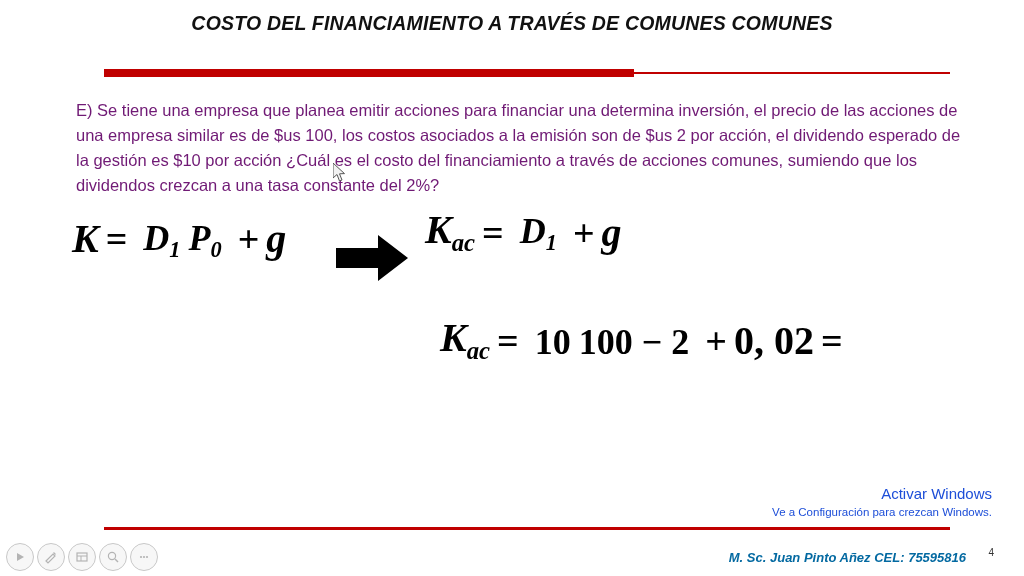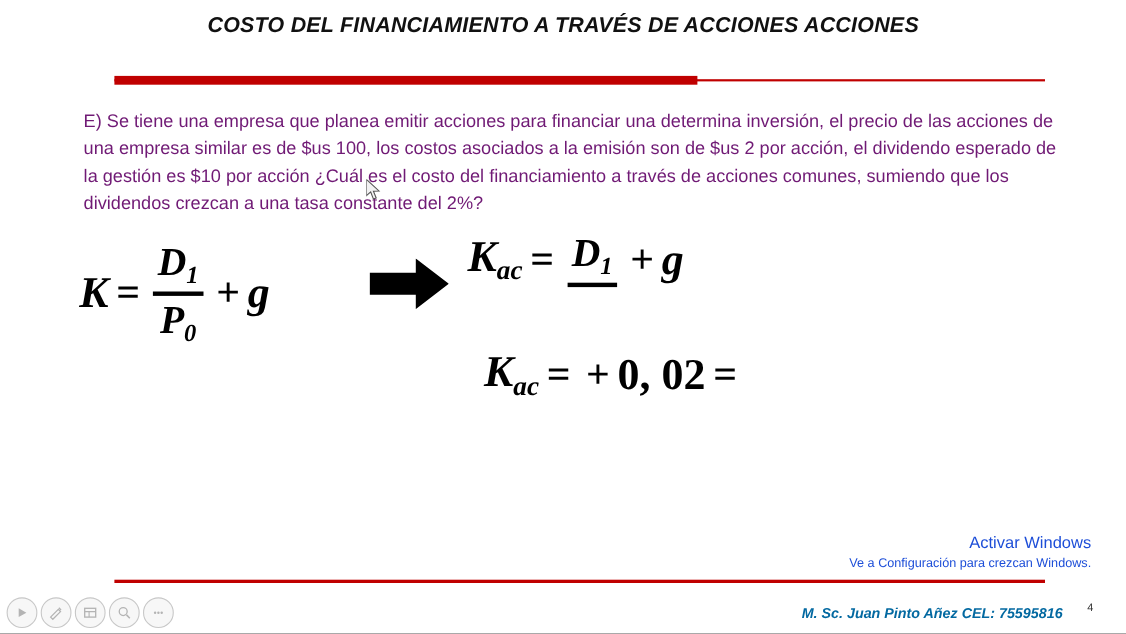--- a/index.html
+++ b/index.html
@@ -109,21 +109,21 @@
     margin: 0 7px;
   }
   .sub {
     font-size: 0.62em;
     vertical-align: -0.32em;
     font-style: italic;
     font-weight: bold;
   }
   .frac {
     display: inline-flex;
-    flex-direction: column;
+    flex-direction: row;
     align-items: center;
     margin: 0 5px;
     position: relative;
     top: 1px;
   }
   .frac .num, .frac .den {
     font-weight: bold;
     font-size: 36px;
     line-height: 1.06;
     padding: 0 4px;
@@ -216,21 +216,21 @@
     top: 163px;
     width: 14px;
     height: 20px;
   }
 </style>
 </head>
 <body>
 
 <div class="slide">
 
-  <div class="title">COSTO DEL FINANCIAMIENTO A TRAVÉS DE ACCIONES ACCIONES</div>
+  <div class="title">COSTO DEL FINANCIAMIENTO A TRAVÉS DE COMUNES COMUNES</div>
 
   <div class="rule-thin"></div>
   <div class="rule-thick"></div>
 
   <div class="para">E) Se tiene una empresa que planea emitir acciones para financiar una determina inversión, el precio de las acciones de una empresa similar es de $us 100, los costos asociados a la emisión son de $us 2 por acción, el dividendo esperado de la gestión es $10 por acción ¿Cuál es el costo del financiamiento a través de acciones comunes, sumiendo que los dividendos crezcan a una tasa constante del 2%?</div>
 
   <div class="math-left">
     <div class="eq">
       <span class="sym">K</span>
       <span class="op">=</span>
@@ -260,20 +260,25 @@
       </span>
       <span class="op">+</span>
       <span class="sym">g</span>
     </div>
   </div>
 
   <div class="math-right-2">
     <div class="eq">
       <span class="sym"><span>K</span><span class="sub">ac</span></span>
       <span class="op">=</span>
+      <span class="frac">
+        <span class="num">10</span>
+        <span class="bar"></span>
+        <span class="den">100 − 2</span>
+      </span>
       <span class="op">+</span>
       <span class="symplain">0, 02</span>
       <span class="op">=</span>
     </div>
   </div>
 
   <div class="watermark">
     <div class="wm1">Activar Windows</div>
     <div class="wm2">Ve a Configuración para crezcan Windows.</div>
   </div>

